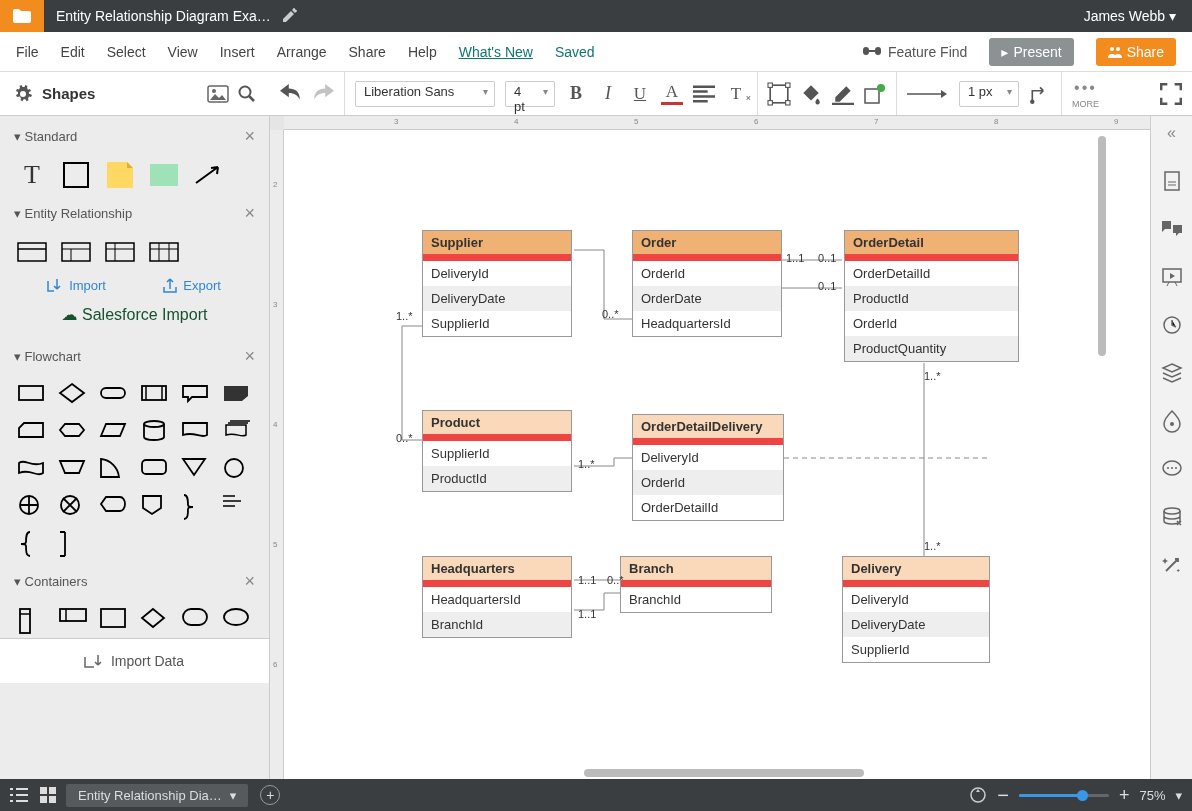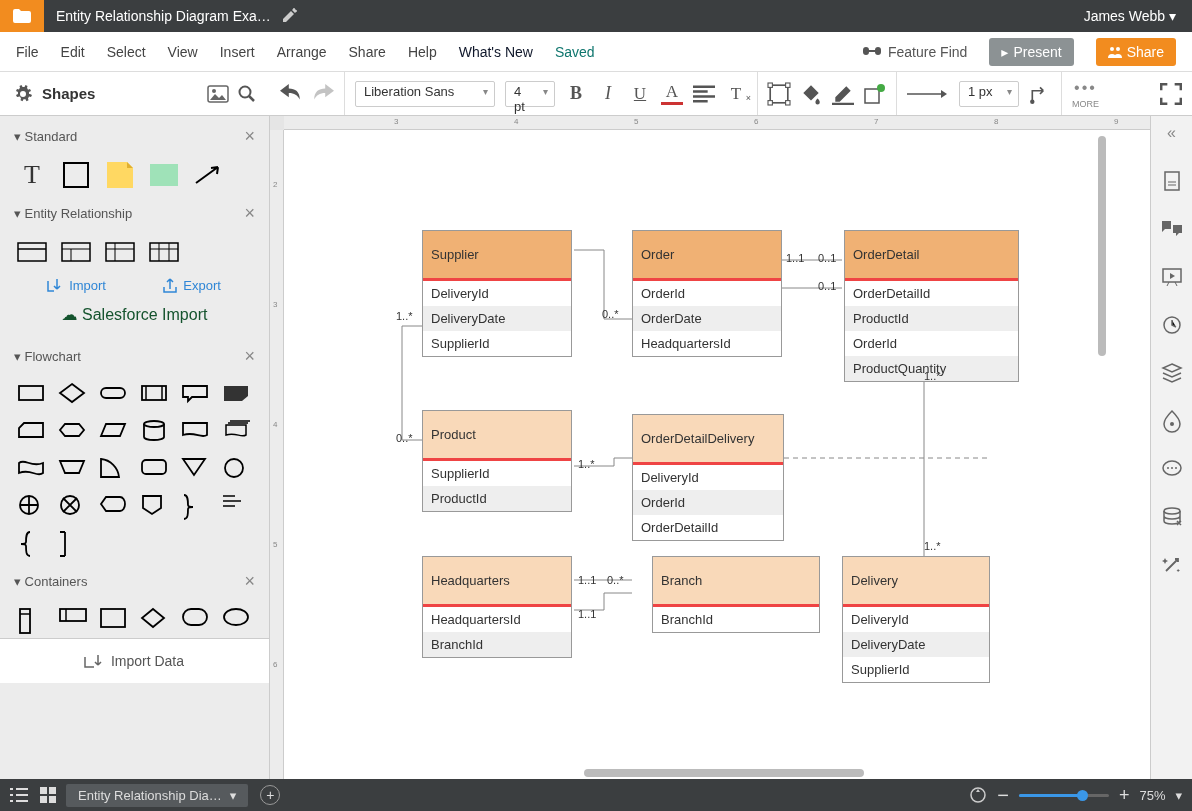--- a/index.html
+++ b/index.html
@@ -5,21 +5,21 @@
 *{box-sizing:border-box;margin:0;padding:0;font-family:-apple-system,Helvetica,Arial,sans-serif}
 body{background:#fff;overflow:hidden;font-size:13px;color:#333}
 .titlebar{background:#3b3e40;color:#fff;height:32px;display:flex;align-items:center}
 .titlebar .folder{background:#f28c1f;width:44px;height:32px;display:flex;align-items:center;justify-content:center}
 .titlebar .title{padding:0 12px;font-size:14px}
 .titlebar .edit-icn{color:#ccc;cursor:pointer}
 .titlebar .spacer{flex:1}
 .titlebar .user{padding:0 16px;font-size:14px}
 .menubar{height:40px;border-bottom:1px solid #ddd;display:flex;align-items:center;padding:0 16px;gap:22px;font-size:14px;color:#444}
 .menubar .item{cursor:pointer}
-.menubar .link{color:#0f172a;}
+.menubar .link{color:#0f766e;text-decoration:underline}
 .menubar .saved{color:#0f766e}
 .menubar .spacer{flex:1}
 .menubar .ff{display:flex;align-items:center;gap:6px;color:#555;font-weight:500}
 .btn{border-radius:3px;padding:6px 12px;font-size:14px;cursor:pointer;display:flex;align-items:center;gap:5px}
 .btn-grey{background:#8c9294;color:#fff}
 .btn-orange{background:#f28c1f;color:#fff}
 .toolbar2{height:44px;border-bottom:1px solid #ccc;display:flex;align-items:stretch}
 .tb-sec{display:flex;align-items:center;padding:0 10px;border-right:1px solid #ddd;gap:10px}
 .tb-sec.noborder{border-right:none}
 .shapes-hdr{width:270px;display:flex;align-items:center;padding:0 14px;gap:10px;font-size:15px;font-weight:600;color:#333}
@@ -39,21 +39,21 @@
 .sf-link{text-align:center;padding:4px 0 12px;color:#14532d;font-size:16px;cursor:pointer}
 .import-data{border-top:1px solid #ccc;background:#fff;padding:14px;text-align:center;font-size:14px;color:#555;cursor:pointer}
 .canvas-wrap{flex:1;position:relative;background:#e5e5e5;overflow:hidden}
 .ruler-h{position:absolute;top:0;left:14px;right:0;height:14px;background:#ececec;border-bottom:1px solid #ccc;font-size:8px;color:#888}
 .ruler-v{position:absolute;top:14px;left:0;bottom:0;width:14px;background:#ececec;border-right:1px solid #ccc;font-size:8px;color:#888}
 .ruler-h span{position:absolute;top:1px}
 .ruler-v span{position:absolute;left:3px}
 .canvas{position:absolute;top:14px;left:14px;right:0;bottom:0;background:#fff;overflow:hidden}
 .canvas svg{position:absolute;top:0;left:0}
 .entity{position:absolute;background:#fff;border:1px solid #999;font-size:13px}
-.entity .hdr{padding:16px 8px;font-weight:400;border-bottom:3px solid #ef4444}
+.entity .hdr{padding:4px 8px;font-weight:700;border-bottom:7px solid #ef4444}
 .entity .hdr.h1{background:#f0b174}
 .entity .hdr.h2{background:#f9d9b9}
 .entity .row{padding:5px 8px}
 .entity .row.alt{background:#eee}
 .rel-lbl{position:absolute;font-size:11px;color:#333;background:transparent}
 .rightbar{width:42px;background:#f2f2f2;border-left:1px solid #ccc;display:flex;flex-direction:column;align-items:center;padding-top:6px;gap:26px}
 .rightbar .ic{width:22px;height:22px;color:#666;cursor:pointer;display:flex;align-items:center;justify-content:center}
 .rightbar .collapse{font-size:16px;color:#888}
 .bottombar{height:32px;background:#3b3e40;color:#ddd;display:flex;align-items:center;padding:0 10px;font-size:13px}
 .bottombar .tab{background:#565a5d;padding:4px 12px;border-radius:2px;margin-left:10px;display:flex;align-items:center;gap:8px}
@@ -466,21 +466,21 @@
         <div class="row alt">OrderId</div>
         <div class="row">OrderDetailId</div>
       </div>
 
       <div class="entity" style="left:138px;top:426px;width:150px">
         <div class="hdr h2">Headquarters</div>
         <div class="row">HeadquartersId</div>
         <div class="row alt">BranchId</div>
       </div>
 
-      <div class="entity" style="left:368px;top:426px;width:168px">
+      <div class="entity" style="left:336px;top:426px;width:152px">
         <div class="hdr h2">Branch</div>
         <div class="row">BranchId</div>
       </div>
 
       <div class="entity" style="left:558px;top:426px;width:148px">
         <div class="hdr h2">Delivery</div>
         <div class="row">DeliveryId</div>
         <div class="row alt">DeliveryDate</div>
         <div class="row">SupplierId</div>
       </div>

